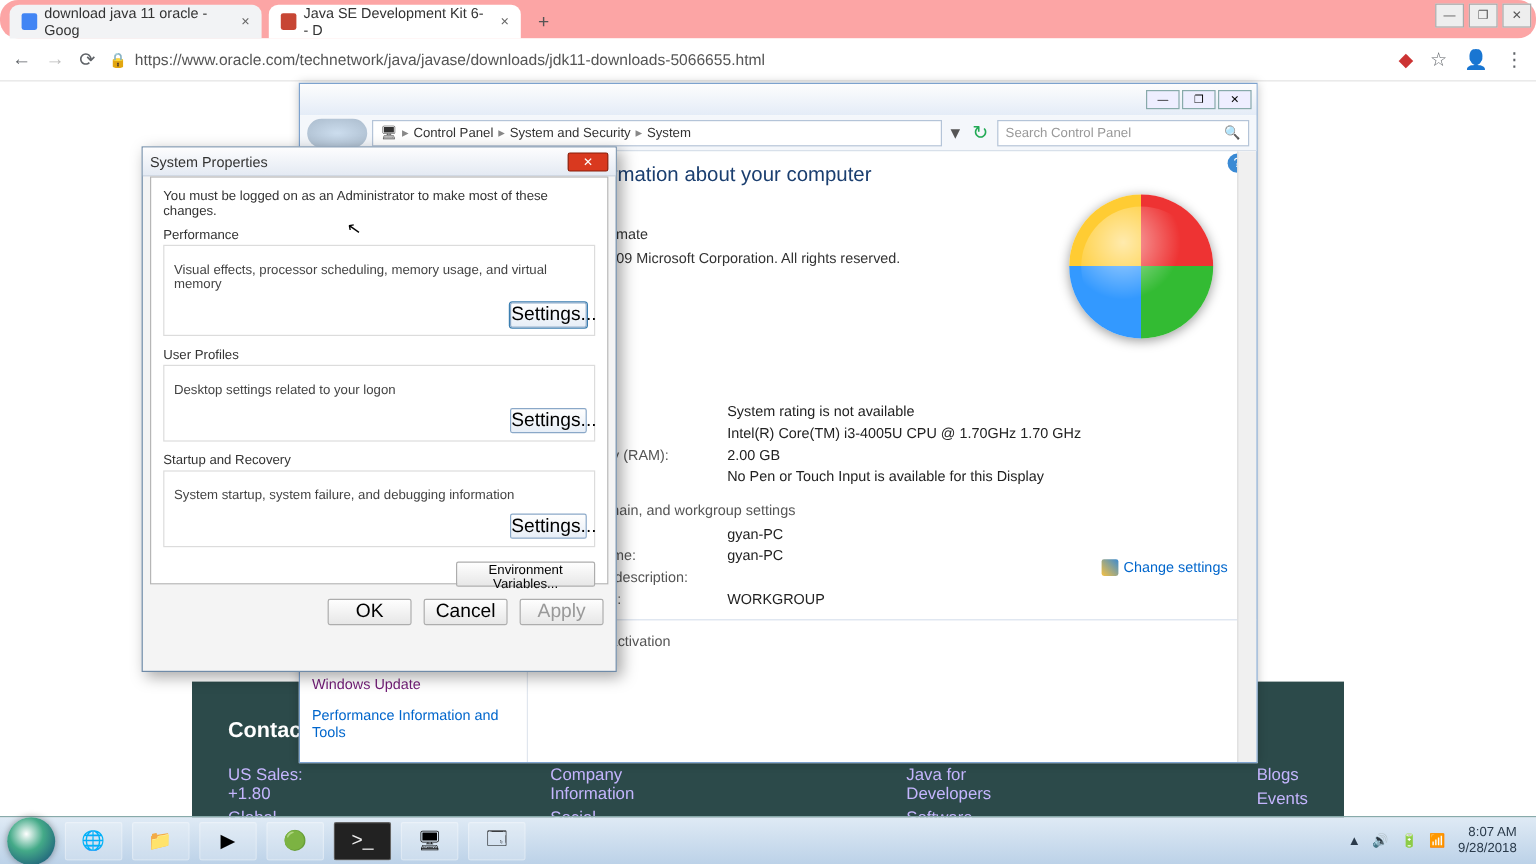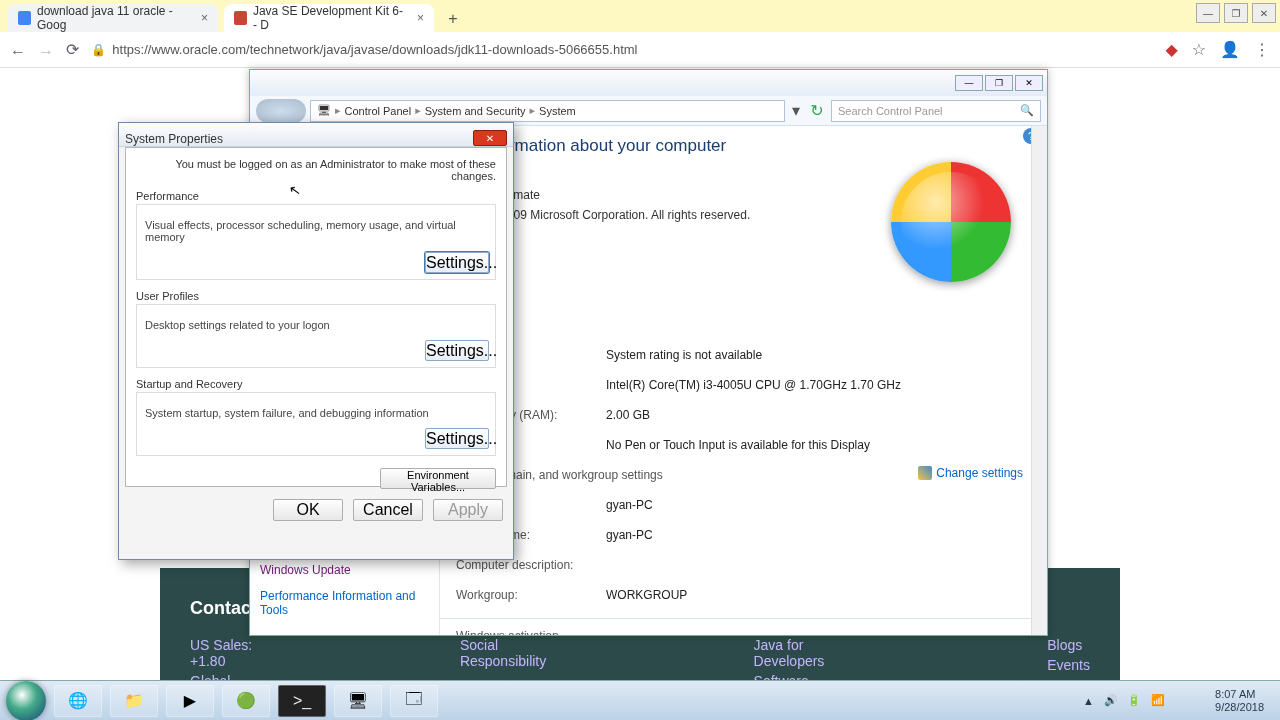--- a/index.html
+++ b/index.html
@@ -1,19 +1,19 @@
 <!DOCTYPE html>
 <html><head>
 <meta charset="utf-8">
 <style>
   * { box-sizing: border-box; margin: 0; padding: 0; font-family: 'Segoe UI', Tahoma, sans-serif; }
   body { width:1280px; height:720px; overflow:hidden; background:#fff; position:relative; }
 
   
-  .chrome-tabs { height:32px; background:#fef9c3; display:flex; align-items:flex-end; padding:4px 8px 0 8px; }
+  .chrome-tabs { height:32px; background:#fca5a5; display:flex; align-items:flex-end; padding:4px 8px 0 8px;border-radius:15px; }
   .tab { display:flex; align-items:center; height:28px; background:#f2f3f5; border-radius:8px 8px 0 0; padding:0 10px; margin-right:6px; font-size:12px; color:#333; max-width:210px; }
   .tab.active { background:#fff; }
   .tab .favicon { width:14px; height:14px; margin-right:6px; border-radius:2px; }
   .tab .close { margin-left:8px; color:#666; font-size:12px; }
   .new-tab { width:26px; height:26px; display:flex; align-items:center; justify-content:center; color:#555; font-size:16px; }
   .win-ctrls { position:absolute; top:3px; right:4px; display:flex; gap:4px; }
   .win-ctrls span { width:24px; height:20px; border:1px solid #aaa; background:#eee; display:flex; align-items:center; justify-content:center; font-size:10px; color:#555; }
 
   .chrome-addr { height:36px; background:#fff; border-bottom:1px solid #ddd; display:flex; align-items:center; padding:0 10px; gap:12px; }
   .nav-ico { color:#5f6368; font-size:16px; }
@@ -40,62 +40,62 @@
   .refresh { width:20px; text-align:center; color:#2a5; }
   .search { width:210px; height:22px; border:1px solid #b4c4d8; background:#fff; display:flex; align-items:center; padding:0 6px; font-size:11px; color:#999; }
   .search .mag { margin-left:auto; color:#4a7; }
 
   .ex-body { position:relative; display:flex; height:calc(100% - 56px); }
   .ex-left { width:190px; border-right:1px solid #e0e6ee; padding:6px 10px; font-size:12px; color:#06c; }
   .ex-left p { margin:6px 0; }
   .ex-main { flex:1; padding:10px 16px; font-size:12px; color:#333; overflow:hidden; position:relative; }
   .ex-h1 { font-size:17px; color:#1a3e6f; margin-bottom:12px; }
   .ex-sub { color:#555; margin:10px 0 6px 0; }
-  .ex-row { display:flex; margin:16px 0; }
+  .ex-row { display:flex; margin:4px 0; }
   .ex-row .k { width:150px; color:#555; }
   .ex-row .v { color:#222; }
   .ex-link { color:#0066cc; }
   .change { color:#0066cc; font-size:12px; position:absolute; right:24px; top:340px; display:flex; align-items:center; gap:4px; }
   .shield { width:14px; height:14px; background:linear-gradient(45deg,#f6c142,#3b8bd1); border-radius:2px; }
   .win-logo { width:120px; height:120px; border-radius:60px; position:absolute; right:36px; top:36px;
      background:conic-gradient(#e33 0 90deg,#3b3 90deg 180deg,#39f 180deg 270deg,#fc3 270deg 360deg);
      box-shadow:0 2px 10px rgba(0,0,0,.4); }
   .win-logo::after{content:"";position:absolute;inset:10px;border-radius:50%;background:radial-gradient(circle at 35% 30%, rgba(255,255,255,.6), transparent 50%);}
   .help-ico { width:16px; height:16px; border-radius:8px; background:#3a8ad4; color:#fff; font-size:11px; display:flex; align-items:center; justify-content:center; position:absolute; right:8px; top:2px; }
   .ex-scroll { position:absolute; right:0; top:0; bottom:0; width:16px; background:#f0f0f0; border-left:1px solid #ddd; }
   .ex-footer-sep{border-top:1px solid #d9e2ee; margin:10px -16px;}
 
   
   .sysprop { position:absolute; left:118px; top:122px; width:396px; height:438px; background:#f4f4f4; border:1px solid #6f8ba8; box-shadow:4px 4px 12px rgba(0,0,0,.35); }
-  .sp-title { height:24px; background:linear-gradient(#fdfdfe,#e4eaf3); display:flex; align-items:flex-end; padding:0 6px; font-size:12px; color:#333; border-bottom:1px solid #c9d3e0; }
+  .sp-title { height:24px; background:linear-gradient(#fdfdfe,#e4eaf3); display:flex; align-items:center; padding:0 6px; font-size:12px; color:#333; border-bottom:1px solid #c9d3e0; }
   .sp-close { margin-left:auto; width:34px; height:16px; background:#d9391f; border:1px solid #8a1f0b; border-radius:2px; color:#fff; font-size:10px; display:flex; align-items:center; justify-content:center; }
   .sp-tabs { display:flex; padding:6px 6px 0 6px; font-size:11px; }
   .sp-tab { padding:3px 8px; border:1px solid #b6b6b6; border-bottom:none; background:#f4f4f4; margin-right:-1px; position:relative; }
   .sp-tab.active { background:#fff; z-index:2; border-bottom:1px solid #fff; }
   .sp-panel { margin:0 6px 6px 6px; border:1px solid #b6b6b6; background:#fff; padding:10px; height:340px; font-size:11px; color:#333; }
-  .sp-panel .note { margin-bottom:8px;text-align:right; }
+  .sp-panel .note { margin-bottom:8px; }
   .grp { margin:4px 0 10px 0; }
   .grp-title { margin-bottom:2px; }
   .grp-box { border:1px solid #dcdcdc; padding:14px 8px 36px 8px; position:relative; min-height:54px; }
   .grp-desc { color:#444; }
   .grp-btn { position:absolute; right:6px; bottom:6px; width:64px; height:21px; font-size:16px; border:1px solid #8aa8c8; background:linear-gradient(#fefefe,#e7eef7); border-radius:2px; }
   .grp-btn.hl { box-shadow:0 0 0 1px #3c7fb1; }
   .env-btn { float:right; width:116px; height:21px; font-size:11px; border:1px solid #adadad; background:linear-gradient(#fefefe,#e7e7e7); border-radius:2px; margin-top:2px; }
   .sp-footer { display:flex; justify-content:flex-end; gap:10px; padding:6px 10px; }
   .sp-footer button { width:70px; height:22px; font-size:16px; border:1px solid #adadad; background:linear-gradient(#fefefe,#e7e7e7); border-radius:2px; }
   .sp-footer button:disabled { color:#999; }
 
   .cursor { position:absolute; left:289px; top:182px; font-size:14px; color:#000; pointer-events:none; transform:rotate(-10deg); }
 
   
   .taskbar { position:absolute; left:0; right:0; bottom:0; height:40px; background:linear-gradient(#dfeaf5,#bcd2e8); border-top:1px solid #8aa; display:flex; align-items:center; padding:0 6px; }
   .start { width:40px; height:40px; border-radius:20px; background:radial-gradient(circle at 40% 35%, #fff,#4a8 40%,#147 100%); box-shadow:0 0 6px rgba(0,0,0,.4); }
   .tb-item { width:48px; height:32px; margin-left:8px; border:1px solid rgba(255,255,255,.3); border-radius:2px; background:rgba(255,255,255,.2); display:flex; align-items:center; justify-content:center; font-size:16px; }
   .tray { margin-left:auto; display:flex; align-items:center; gap:10px; color:#2a3a4a; font-size:11px; padding:0 10px; }
-  .tray .time { text-align:left; line-height:1.1;margin-left:40px; }
+  .tray .time { text-align:right; line-height:1.1; }
 </style>
 </head>
 <body>
 
 <div class="chrome-tabs">
   <div class="tab">
     <span class="favicon" style="background:#4285f4"></span>
     <span>download java 11 oracle - Goog</span>
     <span class="close">×</span>
   </div>
@@ -131,20 +131,21 @@
 <div class="page-bg">
   <div class="oracle-dark">
     <h3>Contact U</h3>
     <div class="oracle-cols">
       <div>
           <p>US Sales: +1.80</p>
           <p>Global Contacts</p>
           <p>Support Directo</p>
         </div>
       <div>
+          <p>Company Information</p>
           <p>Social Responsibility</p>
         </div>
       <div>
           <p>Java for Developers</p>
           <p>Software Downloads</p>
         </div>
       <div>
           <p>Blogs</p>
           <p>Events</p>
         </div>

